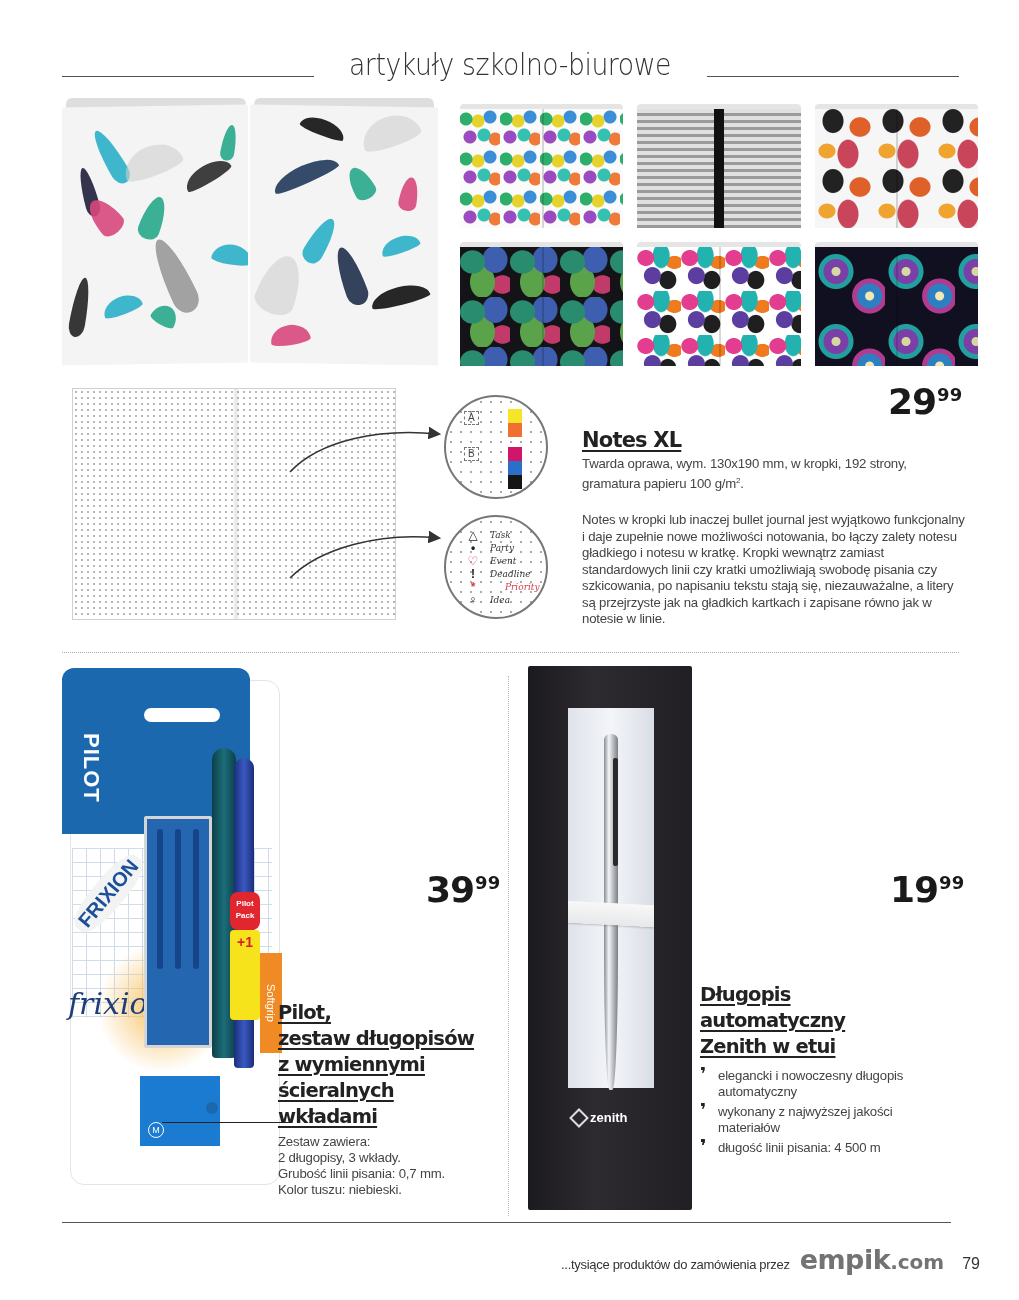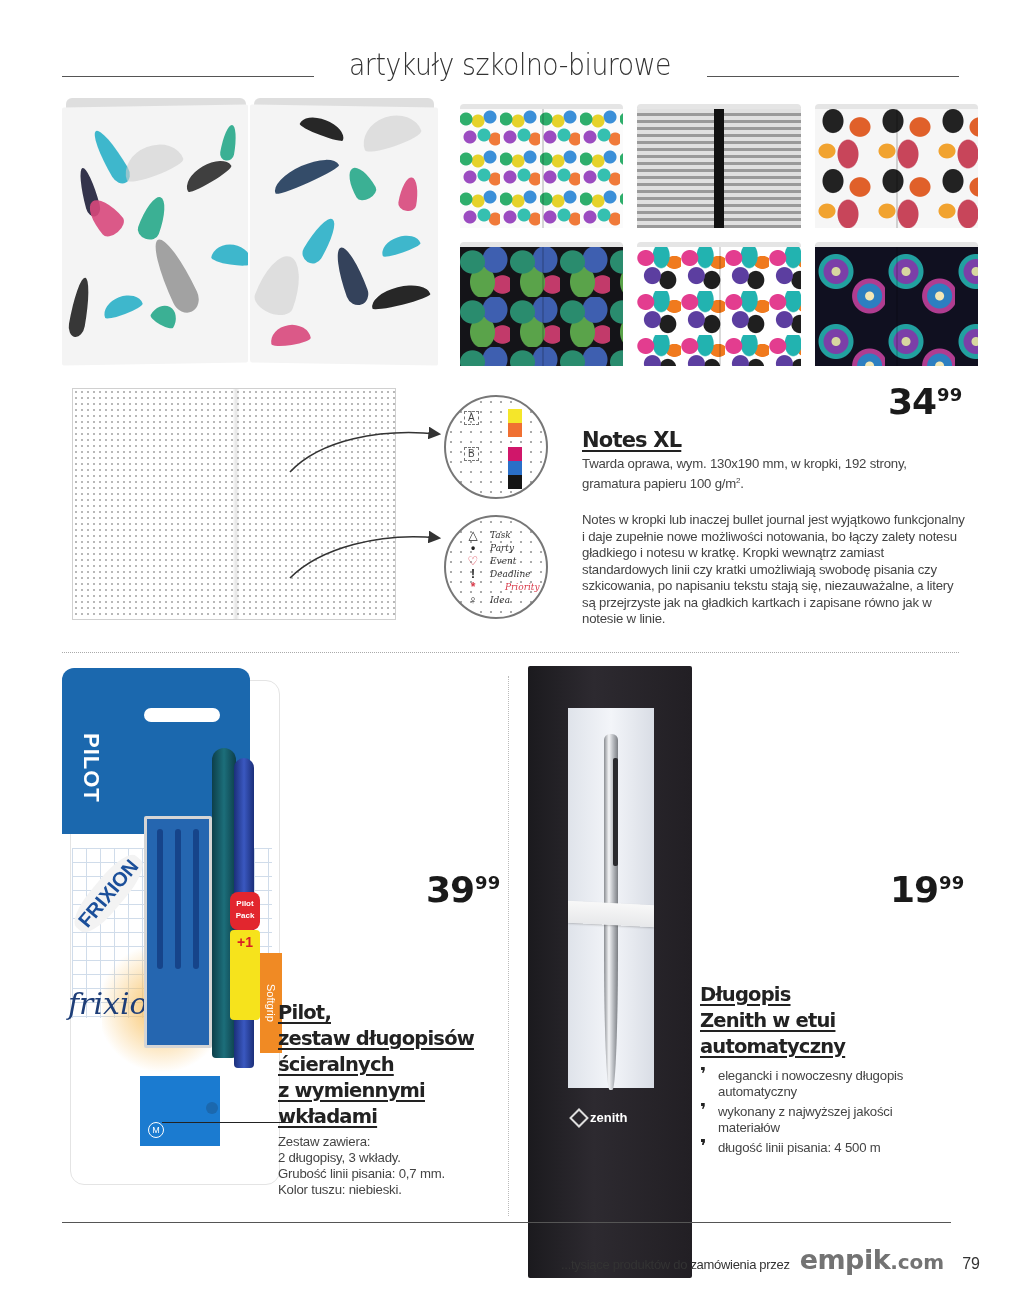--- a/index.html
+++ b/index.html
@@ -112,21 +112,21 @@
   .pilot .tip .m { position: absolute; left: 8px; top: 46px; width: 16px; height: 16px; border: 1px solid #fff; border-radius: 50%; color: #fff; font-size: 9px; text-align: center; line-height: 14px; }
   .pilot .pointer { position: absolute; left: 100px; top: 454px; width: 128px; border-top: 1px solid #222; }
   .pilot .dot { position: absolute; left: 144px; top: 434px; width: 12px; height: 12px; background: #1b68ae; border-radius: 50%; }
 
   .prod-text { position: absolute; }
   .prod-title { font-family: "DejaVu Sans", sans-serif; font-size: 19.5px; font-weight: bold; color: #222; line-height: 26px; letter-spacing: -0.8px; }
   .prod-title span { text-decoration: underline; text-decoration-thickness: 2px; text-underline-offset: 3px; display: block; }
   .prod-desc { font-size: 13.2px; line-height: 16px; color: #444; letter-spacing: -0.2px; }
 
   
-  .zenith { position: absolute; left: 528px; top: 666px; width: 164px; height: 612px; background: linear-gradient(90deg, #1b1a1e, #2d2a30 40%, #221f24); border-radius: 2px; }
+  .zenith { position: absolute; left: 528px; top: 666px; width: 164px; height: 544px; background: linear-gradient(90deg, #1b1a1e, #2d2a30 40%, #221f24); border-radius: 2px; }
   .zenith .window { position: absolute; left: 40px; top: 42px; width: 86px; height: 380px; background: linear-gradient(90deg, #dfe3ea, #f3f5f9 50%, #d9dde5); }
   .zenith .pen { position: absolute; left: 36px; top: 26px; width: 14px; height: 356px; background: linear-gradient(90deg, #8a8d92, #f4f5f7 35%, #b9bcc1 65%, #7b7e83); border-radius: 6px 6px 40% 40%; }
   .zenith .clip { position: absolute; left: 45px; top: 50px; width: 5px; height: 108px; background: #2a2a2e; border-radius: 2px; }
   .zenith .band { position: absolute; left: 0; top: 195px; width: 86px; height: 22px; background: linear-gradient(180deg, #f8f8f8, #e7e8ea); box-shadow: 0 1px 2px rgba(0,0,0,0.2); transform: skewY(3deg); }
   .zenith .logo { position: absolute; left: 44px; top: 444px; color: #fff; font-size: 13px; font-weight: bold; display: flex; align-items: center; gap: 4px; }
   .zenith .logo .mark { width: 14px; height: 14px; border: 2px solid #ddd; transform: rotate(45deg); }
 
   .bullets { list-style: none; margin-top: 8px; }
   .bullets li { position: relative; padding-left: 18px; font-size: 13.2px; line-height: 16px; color: #444; margin-bottom: 4px; letter-spacing: -0.2px; }
   .bullets li .b { position: absolute; left: 0; top: -2px; font-size: 18px; font-weight: bold; color: #222; font-family: "DejaVu Sans", sans-serif; }
@@ -246,21 +246,21 @@
       <span class="sym" style="color:#d83a4a;">*</span>
       <span class="txt" style="color:#d83a4a;margin-left:23px;">Priority</span>
     </div>
   <div class="legend-row" style="top:77px;">
       <span class="sym">♀</span>
       <span class="txt">Idea</span>
     </div>
 </div>
 
 <div class="price" style="left:888px;top:384px;">
-  <span class="int">34</span><span class="dec">99</span>
+  <span class="int">29</span><span class="dec">99</span>
 </div>
 
 <div class="notes">
   <h2>Notes XL</h2>
   <p><span>Twarda oprawa, wym. 130x190 mm, w kropki, 192 strony, gramatura papieru 100 g/m</span><sup>2</sup><span>.</span></p>
   <p>Notes w kropki lub inaczej bullet journal jest wyjątkowo funkcjonalny i daje zupełnie nowe możliwości notowania, bo łączy zalety notesu gładkiego i notesu w kratkę. Kropki wewnątrz zamiast standardowych linii czy kratki umożliwiają swobodę pisania czy szkicowania, po napisaniu tekstu stają się, niezauważalne, a litery są przejrzyste jak na gładkich kartkach i zapisane równo jak w notesie w linie.</p>
 </div>
 
 <div class="divider-h-dotted"></div>
 <div class="divider-v-dotted"></div>
@@ -293,22 +293,22 @@
 </div>
 
 <div class="price" style="left:426px;top:872px;">
   <span class="int">39</span><span class="dec">99</span>
 </div>
 
 <div class="prod-text" style="left:278px;top:1000px;width:210px;">
   <div class="prod-title">
     <span>Pilot,</span>
     <span>zestaw długopisów</span>
+    <span>z wymiennymi</span>
     <span>ścieralnych</span>
-    <span>z wymiennymi</span>
     <span>wkładami</span>
   </div>
   <div class="prod-desc" style="margin-top:4px;">
     <div>Zestaw zawiera:</div>
     <div>2 długopisy, 3 wkłady.</div>
     <div>Grubość linii pisania: 0,7 mm.</div>
     <div>Kolor tuszu: niebieski.</div>
   </div>
 </div>
 
@@ -324,22 +324,22 @@
     </div>
 </div>
 
 <div class="price" style="left:890px;top:872px;">
   <span class="int">19</span><span class="dec">99</span>
 </div>
 
 <div class="prod-text" style="left:700px;top:982px;width:230px;">
   <div class="prod-title">
     <span>Długopis</span>
+    <span>automatyczny</span>
     <span>Zenith w etui</span>
-    <span>automatyczny</span>
   </div>
   <ul class="bullets">
     <li><span class="b">❜</span><span>elegancki i nowoczesny długopis automatyczny</span></li>
     <li><span class="b">❜</span><span>wykonany z najwyższej jakości materiałów</span></li>
     <li><span class="b">❜</span></li>
     <li><span class="b">❜</span><span>długość linii pisania: 4 500 m</span></li>
   </ul>
 </div>
 
 <div class="divider-bottom"></div>

